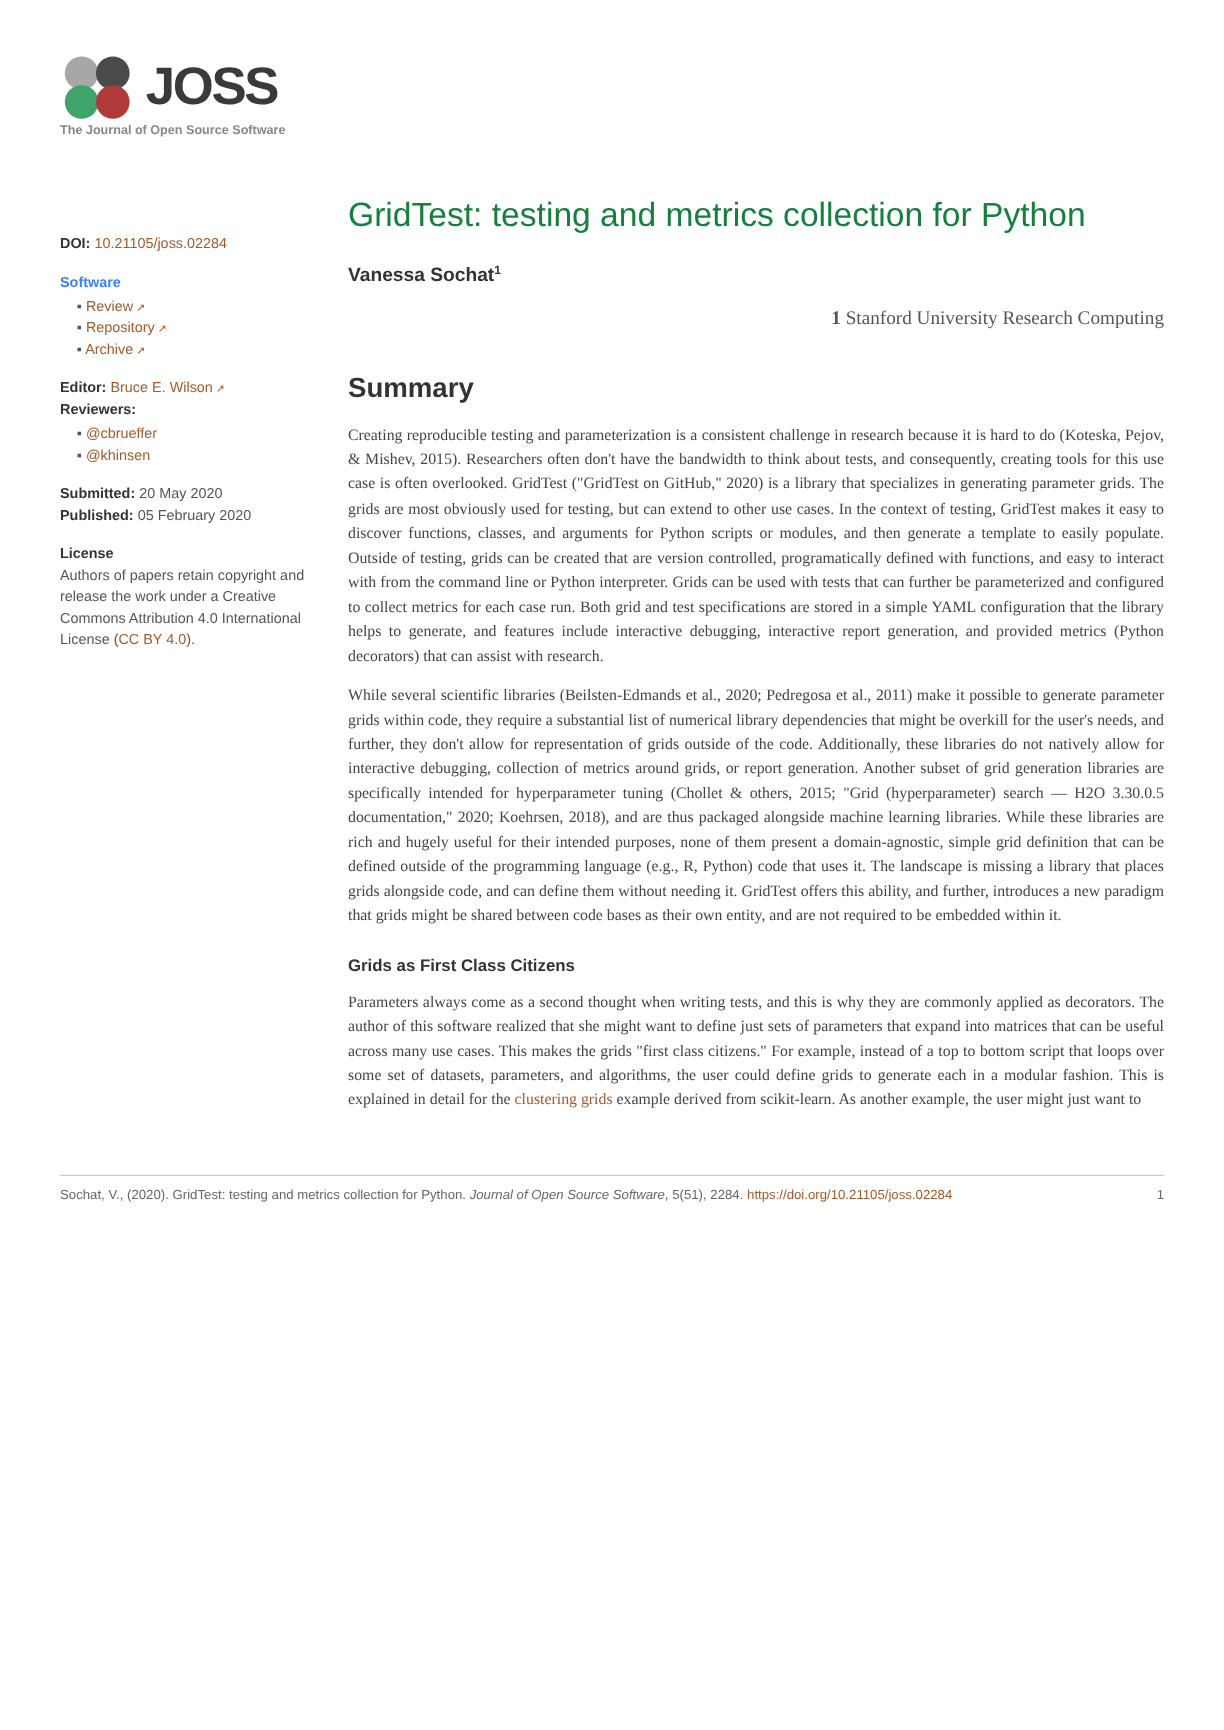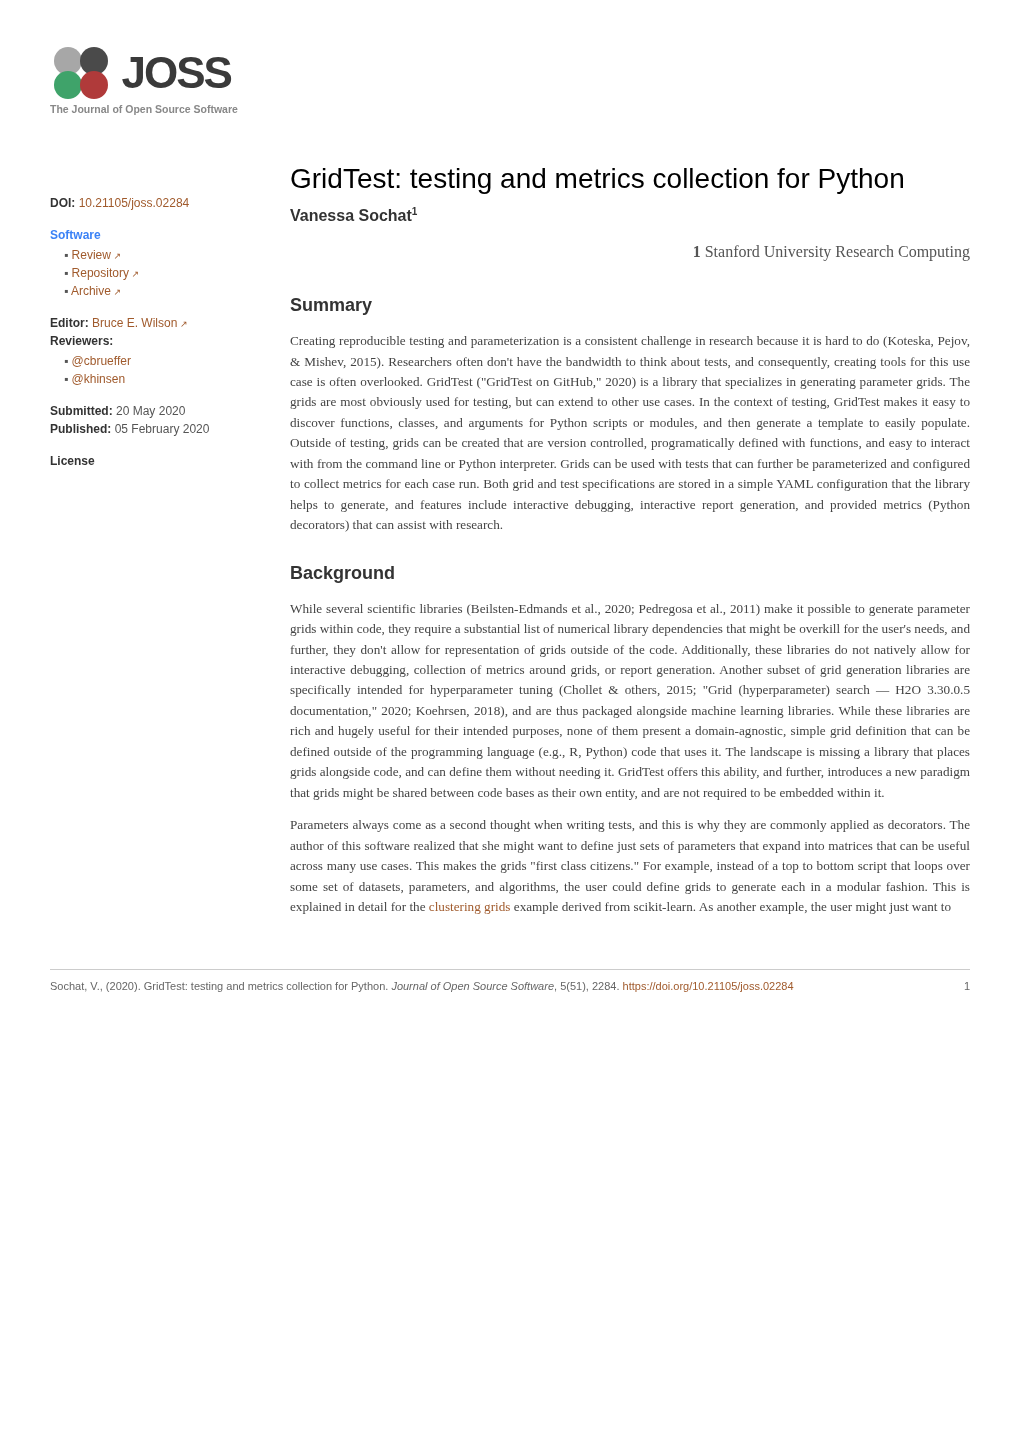--- a/index.html
+++ b/index.html
@@ -71,43 +71,43 @@
     font-size: 9px;
     color: #a05a2c;
   }
   .main {
     flex: 1;
   }
   .title {
     font-family: Arial, Helvetica, sans-serif;
     font-weight: 400;
     font-size: 28px;
-    color: #000000;
-    margin-bottom: 4px;
+    color: #15803d;
+    margin-bottom: 18px;
   }
   .author {
     font-family: Arial, Helvetica, sans-serif;
     font-weight: 700;
     font-size: 16px;
     color: #333;
     margin-bottom: 12px;
   }
   .author sup { font-size: 10px; }
   .affiliation {
     font-family: Liberation Serif, serif;
     font-size: 16px;
     color: #555;
     margin-bottom: 28px;
     text-align: right;
   }
   .affiliation .num { font-weight: 700; }
   h2.section {
     font-family: Arial, Helvetica, sans-serif;
     font-weight: 700;
-    font-size: 18px;
+    font-size: 23px;
     color: #333;
     margin-top: 24px;
     margin-bottom: 12px;
   }
   h3.subsection {
     font-family: Arial, Helvetica, sans-serif;
     font-weight: 700;
     font-size: 14px;
     color: #333;
     margin-top: 20px;
@@ -196,43 +196,46 @@
           <span>20 May 2020</span>
         </div>
         <div>
           <span class="published-label">Published:</span>
           <span>05 February 2020</span>
         </div>
       </div>
 
       <div class="block">
         <div class="license-label">License</div>
+        <div>
+          <span>Authors of papers retain copyright and release the work under a Creative Commons Attribution 4.0 International License (</span><a class="link">CC BY 4.0</a><span>).</span>
+        </div>
       </div>
 
     </aside>
 
     <main class="main">
 
       <h1 class="title">GridTest: testing and metrics collection for Python</h1>
 
       <div class="author">
         <span>Vanessa Sochat</span><sup>1</sup>
       </div>
 
       <div class="affiliation">
         <span class="num">1</span>
         <span>Stanford University Research Computing</span>
       </div>
 
       <h2 class="section">Summary</h2>
       <p class="body">Creating reproducible testing and parameterization is a consistent challenge in research because it is hard to do (Koteska, Pejov, &amp; Mishev, 2015). Researchers often don't have the bandwidth to think about tests, and consequently, creating tools for this use case is often overlooked. GridTest ("GridTest on GitHub," 2020) is a library that specializes in generating parameter grids. The grids are most obviously used for testing, but can extend to other use cases. In the context of testing, GridTest makes it easy to discover functions, classes, and arguments for Python scripts or modules, and then generate a template to easily populate. Outside of testing, grids can be created that are version controlled, programatically defined with functions, and easy to interact with from the command line or Python interpreter. Grids can be used with tests that can further be parameterized and configured to collect metrics for each case run. Both grid and test specifications are stored in a simple YAML configuration that the library helps to generate, and features include interactive debugging, interactive report generation, and provided metrics (Python decorators) that can assist with research.</p>
 
-      <h2 class="section">Background</h2>
       <p class="body">While several scientific libraries (Beilsten-Edmands et al., 2020; Pedregosa et al., 2011) make it possible to generate parameter grids within code, they require a substantial list of numerical library dependencies that might be overkill for the user's needs, and further, they don't allow for representation of grids outside of the code. Additionally, these libraries do not natively allow for interactive debugging, collection of metrics around grids, or report generation. Another subset of grid generation libraries are specifically intended for hyperparameter tuning (Chollet &amp; others, 2015; "Grid (hyperparameter) search — H2O 3.30.0.5 documentation," 2020; Koehrsen, 2018), and are thus packaged alongside machine learning libraries. While these libraries are rich and hugely useful for their intended purposes, none of them present a domain-agnostic, simple grid definition that can be defined outside of the programming language (e.g., R, Python) code that uses it. The landscape is missing a library that places grids alongside code, and can define them without needing it. GridTest offers this ability, and further, introduces a new paradigm that grids might be shared between code bases as their own entity, and are not required to be embedded within it.</p>
 
+      <h3 class="subsection">Grids as First Class Citizens</h3>
       <p class="body">
         <span>Parameters always come as a second thought when writing tests, and this is why they are commonly applied as decorators. The author of this software realized that she might want to define just sets of parameters that expand into matrices that can be useful across many use cases. This makes the grids "first class citizens." For example, instead of a top to bottom script that loops over some set of datasets, parameters, and algorithms, the user could define grids to generate each in a modular fashion. This is explained in detail for the </span><a class="link">clustering grids</a><span> example derived from scikit-learn. As another example, the user might just want to</span>
       </p>
 
     </main>
   </div>
 
   <div class="footer">
     <div>
       <span>Sochat, V., (2020). GridTest: testing and metrics collection for Python. </span><em>Journal of Open Source Software</em><span>, 5(51), 2284. </span><a class="link">https://doi.org/10.21105/joss.02284</a>

